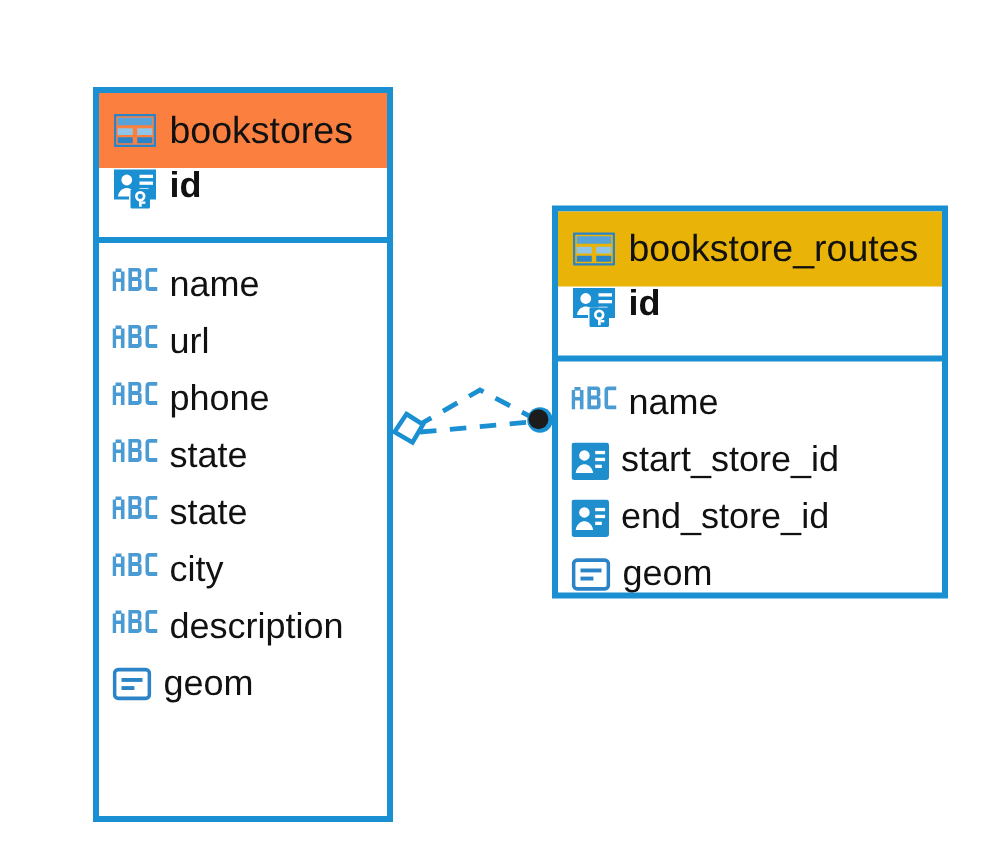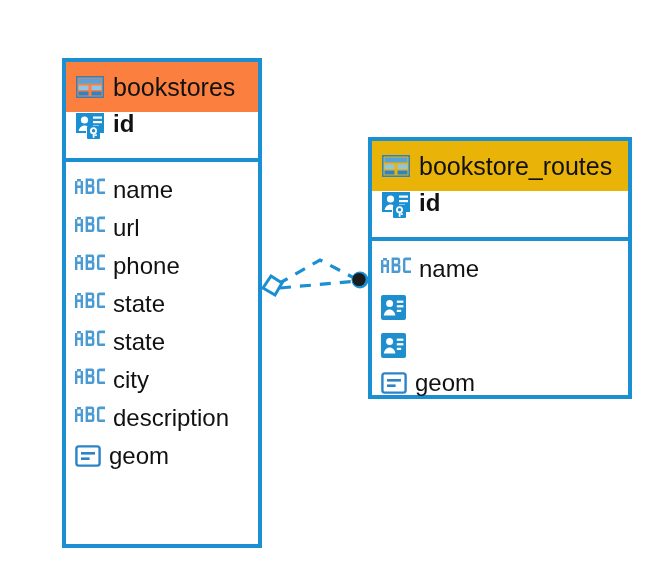--- a/index.html
+++ b/index.html
@@ -305,33 +305,35 @@
         <span class="icon icon-fk">
           <svg viewBox="0 0 25 25" xmlns="http://www.w3.org/2000/svg">
             <rect x="0" y="0" width="25" height="25" rx="2" fill="#1f8ecd"></rect>
             <circle cx="8.6" cy="8.6" r="3.5" fill="#ffffff"></circle>
             <path d="M2.8 20.4 c0.5 -4.3 3.9 -5.9 5.8 -5.9 c1.9 0 5.3 1.6 5.8 5.9 z" fill="#ffffff"></path>
             <rect x="15.8" y="5.6" width="6.6" height="2.2" fill="#ffffff"></rect>
             <rect x="15.8" y="10.2" width="6.6" height="2.2" fill="#ffffff"></rect>
             <rect x="15.8" y="14.8" width="4.4" height="2.2" fill="#ffffff"></rect>
           </svg>
         </span>
+        <span class="field-label">start_store_id</span>
       </div>
 
       <div class="field-row">
         <span class="icon icon-fk">
           <svg viewBox="0 0 25 25" xmlns="http://www.w3.org/2000/svg">
             <rect x="0" y="0" width="25" height="25" rx="2" fill="#1f8ecd"></rect>
             <circle cx="8.6" cy="8.6" r="3.5" fill="#ffffff"></circle>
             <path d="M2.8 20.4 c0.5 -4.3 3.9 -5.9 5.8 -5.9 c1.9 0 5.3 1.6 5.8 5.9 z" fill="#ffffff"></path>
             <rect x="15.8" y="5.6" width="6.6" height="2.2" fill="#ffffff"></rect>
             <rect x="15.8" y="10.2" width="6.6" height="2.2" fill="#ffffff"></rect>
             <rect x="15.8" y="14.8" width="4.4" height="2.2" fill="#ffffff"></rect>
           </svg>
         </span>
+        <span class="field-label">end_store_id</span>
       </div>
 
       <div class="field-row">
         <span class="icon icon-geom">
           <svg viewBox="0 0 26 24" xmlns="http://www.w3.org/2000/svg">
             <rect x="1.4" y="2.4" width="23.2" height="19.2" rx="2.4" fill="none" stroke="#2c84c8" stroke-width="2.4"></rect>
             <rect x="6" y="8" width="14" height="2.6" fill="#2c84c8"></rect>
             <rect x="6" y="13.4" width="8.6" height="2.6" fill="#2c84c8"></rect>
           </svg>
         </span>

